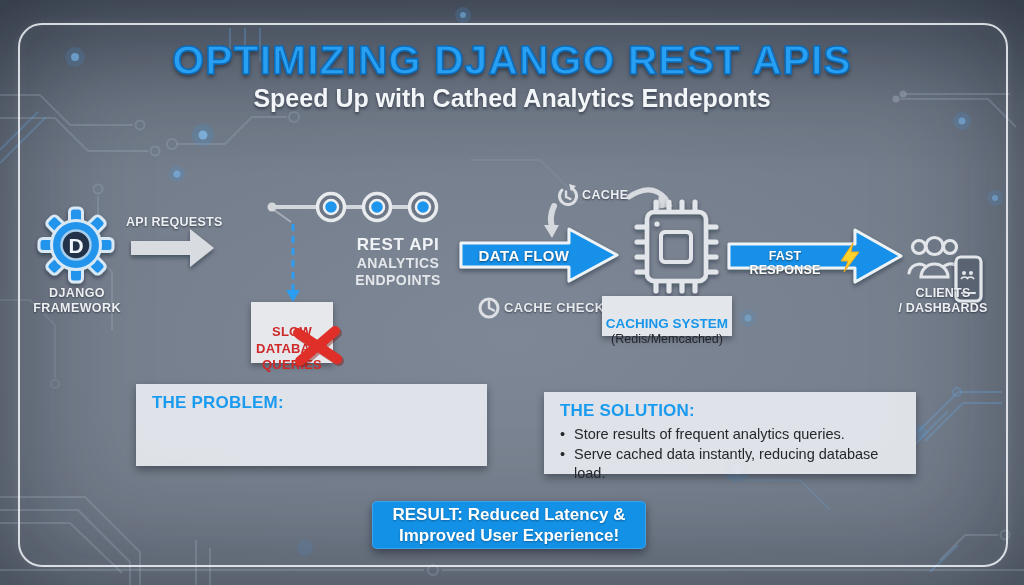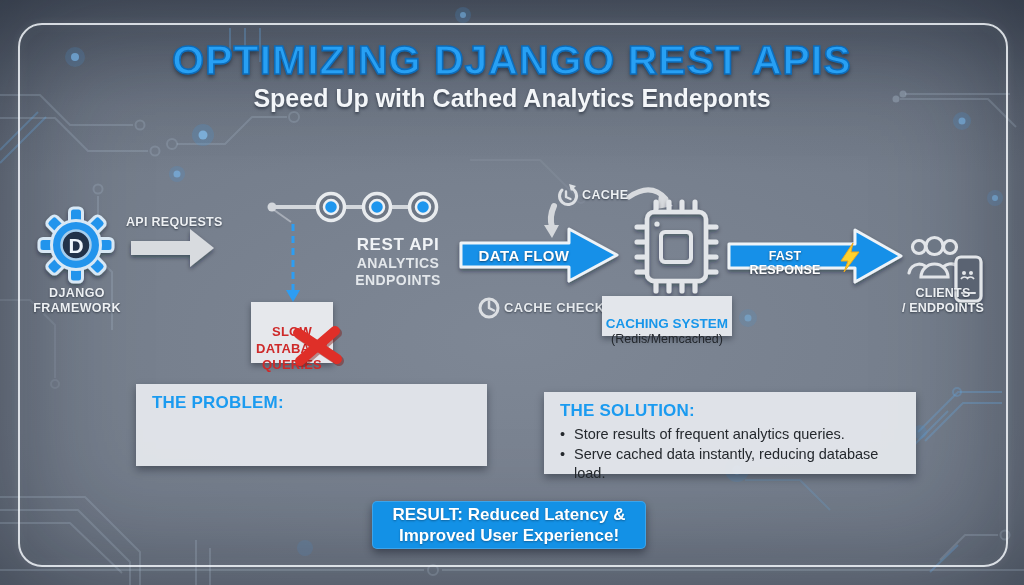--- a/index.html
+++ b/index.html
@@ -326,21 +326,21 @@
 
   <div class="abs caching-box">
     <span class="t">CACHING SYSTEM</span>
     <span class="s">(Redis/Memcached)</span>
   </div>
 
   <div class="abs lbl fast-label">FAST RESPONSE</div>
 
   <div class="abs lbl clients-label">
     <span>CLIENTS</span><br>
-    <span>/ ENDPOINTS</span>
+    <span>/ DASHBARDS</span>
   </div>
 
   <div class="abs panel problem-box">
     <div class="ptitle">THE PROBLEM:</div>
   </div>
 
   <div class="abs panel solution-box">
     <div class="ptitle">THE SOLUTION:</div>
     <div class="plines">
       <div class="brow"><span class="mk"></span><span>Store results of frequent analytics queries.</span></div>

